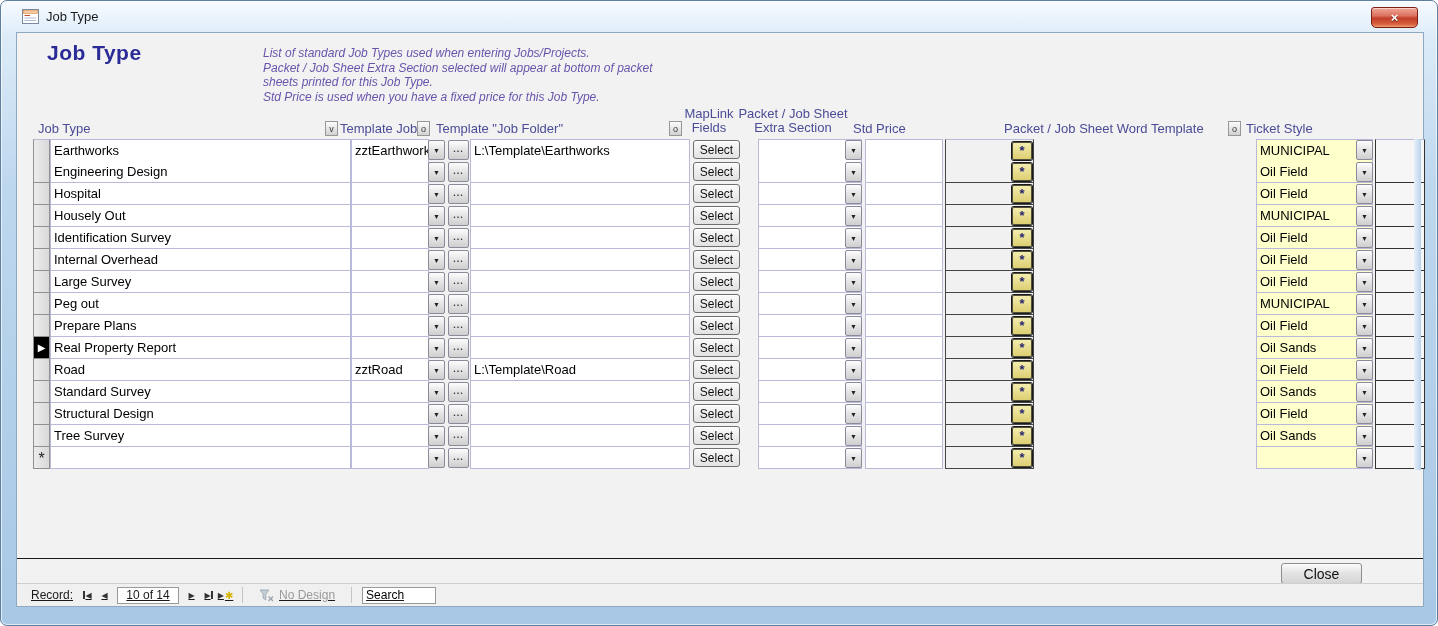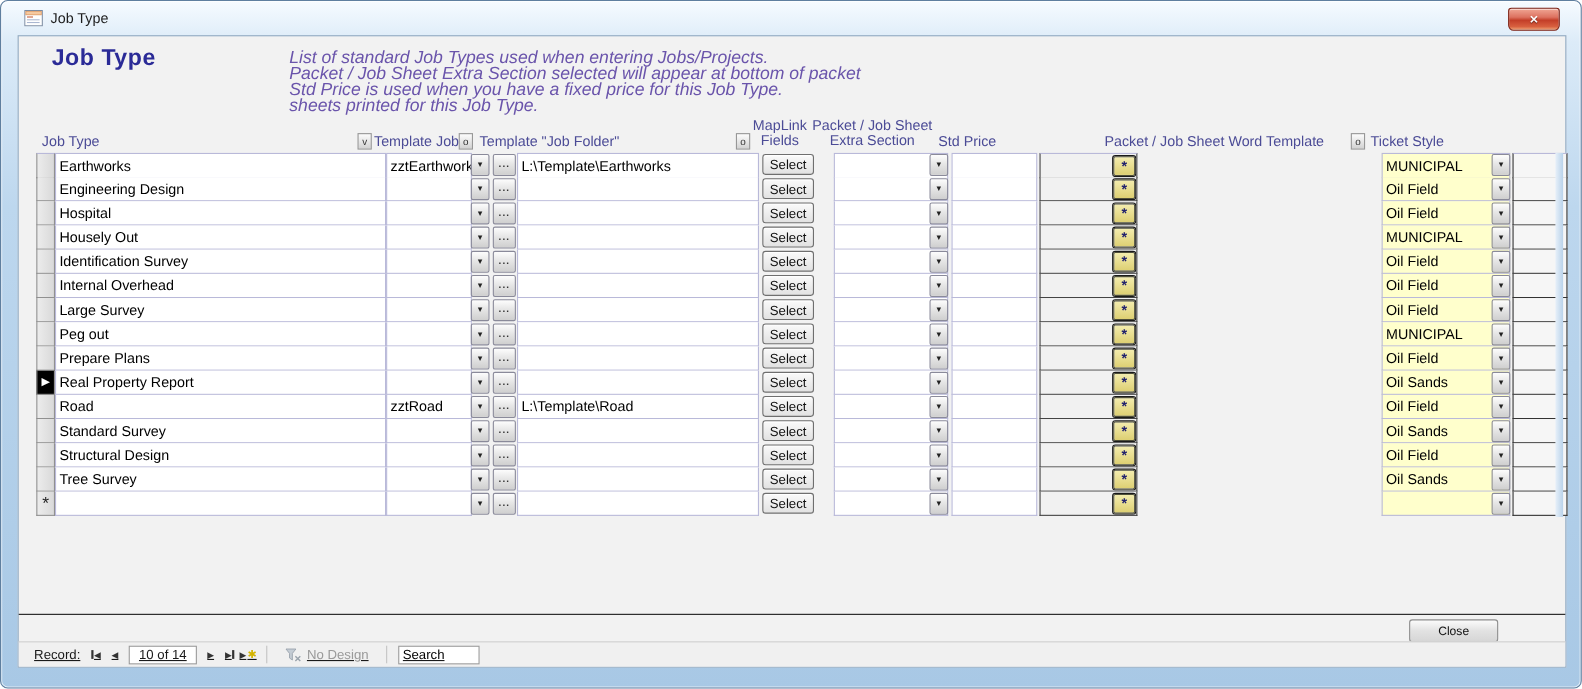--- a/index.html
+++ b/index.html
@@ -13,21 +13,21 @@
   .title-text { font-size:13px; color:#1c1c1c; }
   .win-close { position:absolute; right:19px; top:6px; width:47px; height:21px;
     background:linear-gradient(180deg,#f0a694 0%,#dd7260 40%,#c33e28 55%,#d8603f 85%,#eda073 100%);
     border:1px solid #7c1f12; border-radius:3px 3px 5px 5px; color:#fff; font-weight:bold; font-size:13px;
     display:flex; align-items:center; justify-content:center; text-shadow:0 1px 1px rgba(0,0,0,.5);
     box-shadow: inset 0 1px 0 rgba(255,255,255,.5); cursor:default; }
   .content { position:absolute; left:15px; top:31px; width:1408px; height:575px;
     background:#f2f2f2; border:1px solid #8ea8c2; }
 
   .form-title { position:absolute; left:30px; top:8px; font-size:21px; font-weight:bold; color:#2b2b97; letter-spacing:.5px; }
-  .desc { position:absolute; left:246px; top:13px; font-size:16px; font-style:italic; color:#6a54ab; line-height:14.5px; }
+  .desc { position:absolute; left:246px; top:13px; font-size:12px; font-style:italic; color:#6a54ab; line-height:14.5px; }
 
   .th { position:absolute; font-size:13px; color:#4b4b96; white-space:nowrap; }
   .th2 { text-align:center; line-height:14px; }
   .badge { position:absolute; width:13px; height:15px; font-size:9px; color:#333;
     background:linear-gradient(180deg,#fcfcfc,#d2d2d2); border:1px solid #979797;
     display:flex; align-items:center; justify-content:center; }
 
   .rows-area { position:absolute; left:12px; top:106px; width:100%; }
   .row { position:relative; height:22px; }
   .cell { position:absolute; top:0; height:22px; background:#fff; border:1px solid #b9b9d9; border-top:none;
@@ -61,21 +61,21 @@
     display:flex; align-items:center; justify-content:center; }
   .folder-btn { width:20px; height:18px; background:linear-gradient(180deg,#f3ecae,#ddcf72);
     border:1px solid #4f4f3a; border-radius:2px; box-shadow:0 0 0 1px #1a1a1a;
     display:flex; align-items:center; justify-content:center; font-size:13px; font-weight:bold; color:#23236e; }
   .right-strip { position:absolute; right:2px; top:106px; width:7px; height:331px;
     background:linear-gradient(90deg,#e7f0f9,#b9d2ea); }
 
   .footer-line { position:absolute; left:0px; top:525px; width:1406px; height:1px; background:#1a1a1a; }
   .btn-close { position:absolute; left:1264px; top:530px; width:81px; height:21px;
     background:linear-gradient(180deg,#fbfbfb,#e2e2e2 50%,#d6d6d6); border:1px solid #8e8e8e; border-radius:3px;
-    font-family:"Liberation Sans",sans-serif; font-size:11px; color:#111;
+    font-family:"Liberation Sans",sans-serif; font-size:14px; color:#111;
     display:flex; align-items:center; justify-content:center; }
   .btn-close::first-letter { text-decoration:underline; }
 
   .recnav { position:absolute; left:0; right:0; bottom:0; height:23px; background:#f0f0f0;
     border-top:1px solid #cfcfcf; display:flex; align-items:center; padding-left:14px; font-size:12px; color:#1a1a1a;text-decoration:underline; }
   .navbtn { width:15px; height:15px; display:flex; align-items:center; justify-content:center;
     font-size:8px; color:#333; margin:0 1px; position:relative; }
   .navbtn .bar { width:2px; height:8px; background:#333; }
   .pos-box { width:62px; height:17px; background:#fff; border:1px solid #9a9a9a; margin:0 4px;
     display:flex; align-items:center; justify-content:center; font-size:12px; }
@@ -99,22 +99,22 @@
     </svg>
     <span class="title-text">Job Type</span>
   </div>
   <div class="win-close">×</div>
 
   <div class="content">
     <div class="form-title">Job Type</div>
     <div class="desc">
       <div>List of standard Job Types used when entering Jobs/Projects.</div>
       <div>Packet / Job Sheet Extra Section selected will appear at bottom of packet</div>
+      <div>sheets printed for this Job Type.</div>
       <div>Std Price is used when you have a fixed price for this Job Type.</div>
-      <div>sheets printed for this Job Type.</div>
     </div>
 
     <div class="th" style="left:21px;top:88px;">Job Type</div>
     <div class="badge" style="left:308px;top:88px;">v</div>
     <div class="th" style="left:323px;top:88px;">Template Job</div>
     <div class="badge" style="left:400px;top:88px;">o</div>
     <div class="th" style="left:419px;top:88px;">Template "Job Folder"</div>
     <div class="badge" style="left:652px;top:88px;">o</div>
     <div class="th th2" style="left:660px;top:74px;width:64px;">
       <div>MapLink</div>

